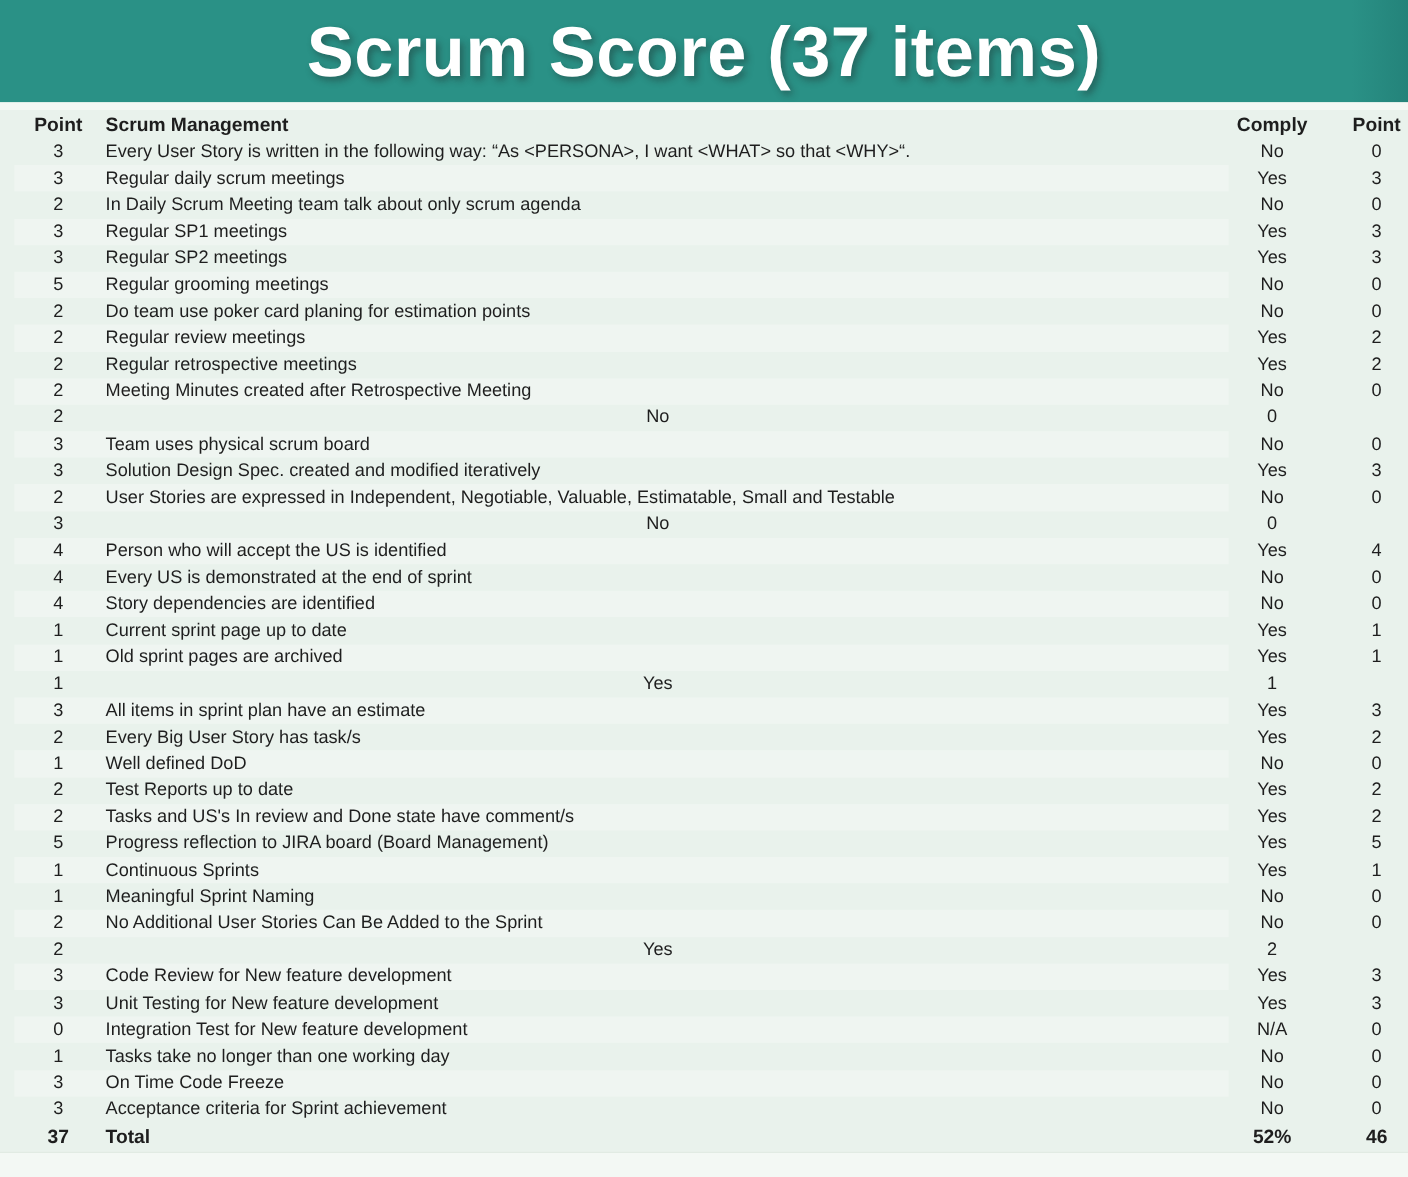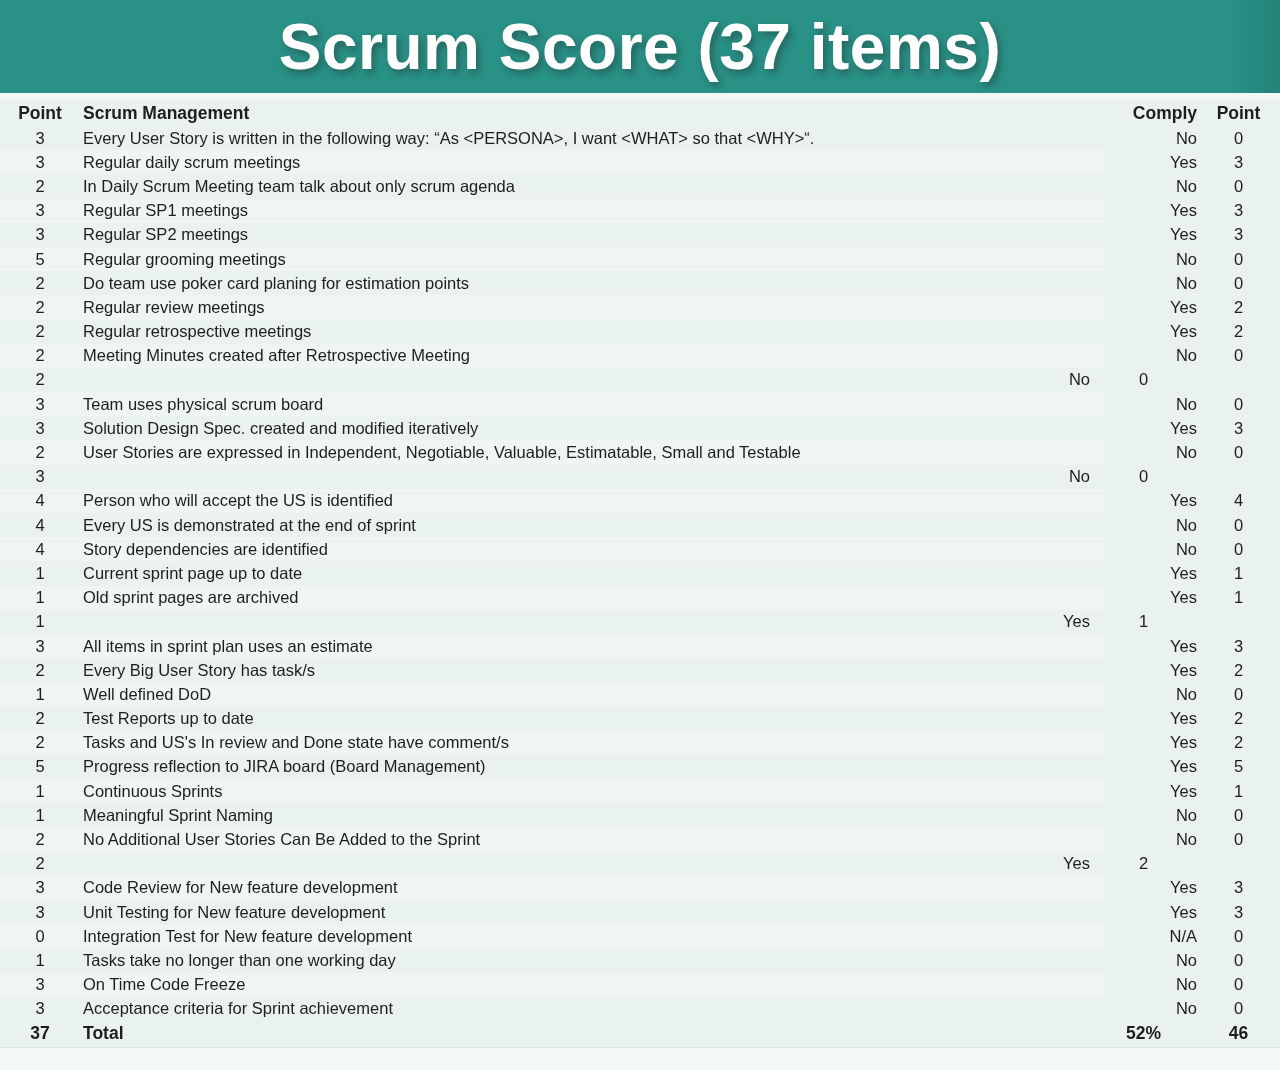--- a/index.html
+++ b/index.html
@@ -32,41 +32,42 @@
     letter-spacing: 0.5px;
     text-shadow: 3px 4px 7px rgba(30,30,30,0.38);
   }
   .gap-strip {
     width: 1280px;
     height: 7px;
     background: #f3f8f4;
   }
   .tbl {
     width: 1104px;
+    margin-left: 13px;
   }
   .row {
     display: grid;
     grid-template-columns: 80px 1010px 107px 83px;
     align-items: center;
     height: 24.2px;
     font-size: 16.5px;
     white-space: nowrap;
   }
   .row.alt {
     background: rgba(255,255,255,0.28);
   }
   .row.header, .row.total {
     height: 26px;
     font-size: 17.5px;
     font-weight: bold;
     background: none;
   }
   .c-point  { text-align: center; }
   .c-item   { text-align: left; padding-left: 3px; overflow: hidden; }
-  .c-comply { text-align: right; }
+  .c-comply { text-align: center; }
   .c-earned { text-align: center; }
   .row.total .c-comply { text-align: center; }
   .bottom-strip {
     width: 1280px;
     height: 23px;
     background: #f3f8f4;
     border-top: 1px solid #dce8df;
   }
 </style>
 </head>
@@ -208,21 +209,21 @@
           <span class="c-comply">Yes</span>
           <span class="c-earned">1</span>
         </div>
         <div class="row">
           <span class="c-point">1</span>
           <span class="c-comply">Yes</span>
           <span class="c-earned">1</span>
         </div>
         <div class="row alt">
           <span class="c-point">3</span>
-          <span class="c-item">All items in sprint plan uses an estimate</span>
+          <span class="c-item">All items in sprint plan have an estimate</span>
           <span class="c-comply">Yes</span>
           <span class="c-earned">3</span>
         </div>
         <div class="row">
           <span class="c-point">2</span>
           <span class="c-item">Every Big User Story has task/s</span>
           <span class="c-comply">Yes</span>
           <span class="c-earned">2</span>
         </div>
         <div class="row alt">

